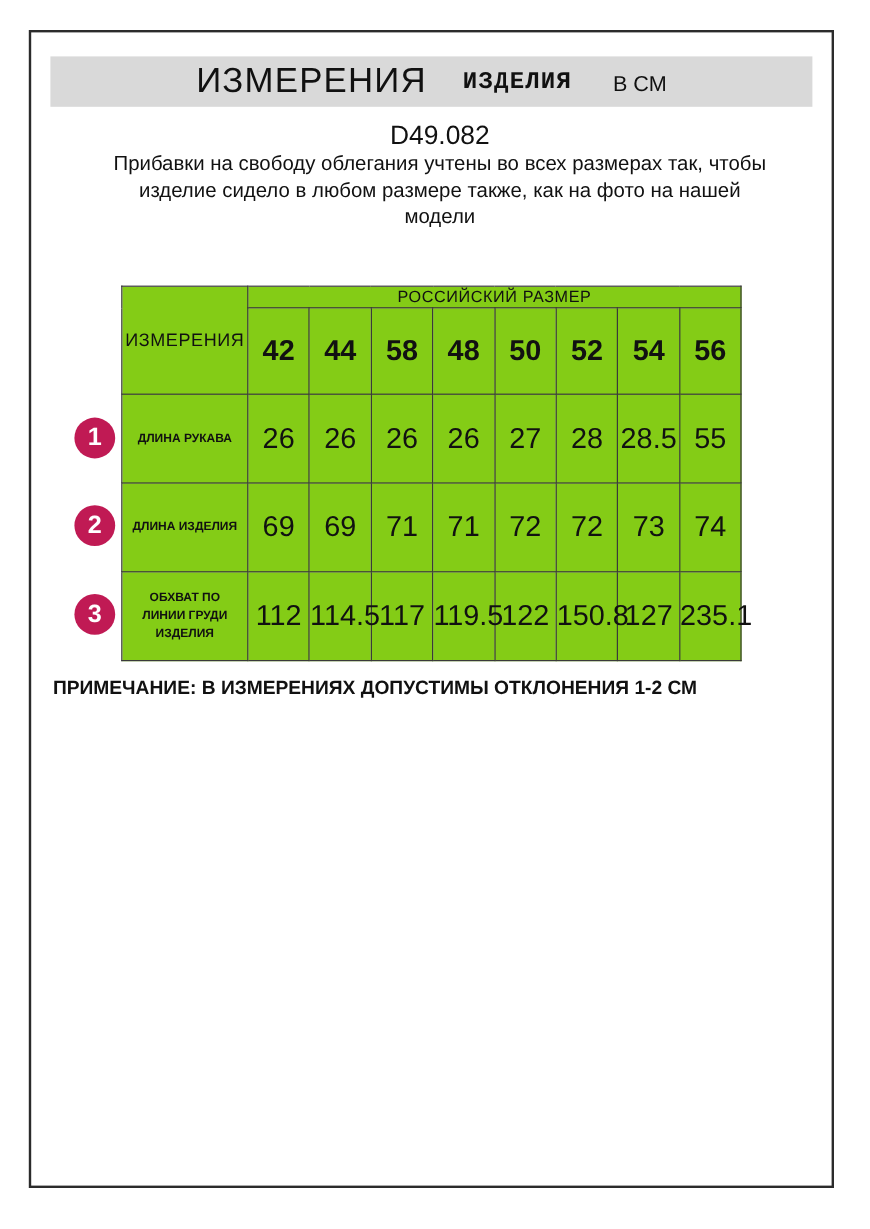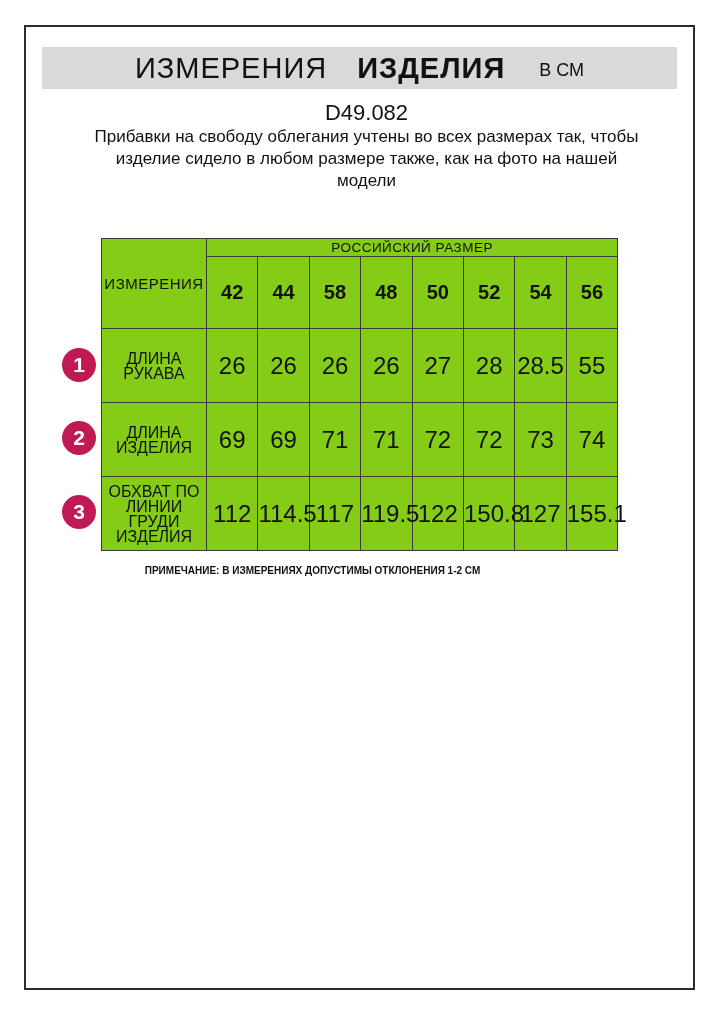--- a/index.html
+++ b/index.html
@@ -20,21 +20,21 @@
     background: #fff;
   }
 
   .title-bar {
     position: absolute; left: 38px; top: 47px;
     width: 635px; height: 42px;
     background: #d9d9d9;
     display: flex; align-items: center; justify-content: center;
   }
   .title-part1 { font-size: 29px; font-weight: 400; letter-spacing: 1px; }
-  .title-part2 { font-size: 29px; font-weight: 700; letter-spacing: 1px; margin-left: 30px; }
+  .title-part2 { font-size: 20px; font-weight: 700; letter-spacing: 1px; margin-left: 30px; font-family: Liberation Mono, monospace; }
   .title-unit  { font-size: 18px; font-weight: 500; margin-left: 34px; padding-top: 4px; }
 
   .model-code {
     position: absolute; left: 0; top: 100px; width: 725px;
     text-align: center; font-size: 22px; font-weight: 400;
   }
   .description {
     position: absolute; left: 0; top: 126px; width: 725px;
     text-align: center; font-size: 17px; line-height: 22px; font-weight: 400;
   }
@@ -45,37 +45,37 @@
     border-collapse: collapse;
     table-layout: fixed;
   }
   table.size-table td {
     border: 1px solid #3a3a3a;
     text-align: center; vertical-align: middle;
     background: #84cc16;
   }
   td.measure-head { font-size: 15px; font-weight: 400; letter-spacing: 0.5px; }
   td.ru-size-head { height: 18px; font-size: 13.5px; font-weight: 400; letter-spacing: 0.5px; }
-  tr.sizes-row td { height: 72px; font-size: 20px; font-weight: 700; }
+  tr.sizes-row td { height: 72px; font-size: 24px; font-weight: 700; }
   tr.data-row  td { height: 74px; font-size: 24px; font-weight: 400; }
-  tr.data-row  td.row-label { font-size: 16px; line-height: 15px; font-weight: 400; padding: 0 6px; }
+  tr.data-row  td.row-label { font-size: 10px; line-height: 15px; font-weight: 700; padding: 0 6px; }
 
   .badge {
     position: absolute; left: 58px;
     width: 34px; height: 34px; border-radius: 50%;
     display: flex; align-items: center; justify-content: center;
     color: #ffffff; font-size: 21px; font-weight: 700;
   }
   .badge-1 { top: 348px; }
   .badge-2 { top: 421px; }
   .badge-3 { top: 495px; }
 
   .note {
     position: absolute; left: 0; top: 565px; width: 617px;
-    text-align: center; font-size: 10px; font-weight: 700;
+    text-align: center; font-size: 16px; font-weight: 700;
   }
 </style>
 </head>
 <body>
 
 <div class="page">
 
   <div class="frame" style="border-color: rgb(43, 43, 43);"></div>
 
   <div class="title-bar" style="background: rgb(217, 217, 217);">
@@ -143,21 +143,21 @@
       </tr>
       <tr class="data-row">
         <td class="row-label">ОБХВАТ ПО ЛИНИИ ГРУДИ ИЗДЕЛИЯ</td>
         <td>112</td>
         <td>114.5</td>
         <td>117</td>
         <td>119.5</td>
         <td>122</td>
         <td>150.8</td>
         <td>127</td>
-        <td>155.1</td>
+        <td>235.1</td>
       </tr>
     </tbody>
   </table>
 
   <div class="badge badge-1" style="background: rgb(192, 26, 84);">1</div>
   <div class="badge badge-2" style="background: rgb(192, 26, 84);">2</div>
   <div class="badge badge-3" style="background: rgb(192, 26, 84);">3</div>
 
   <div class="note">ПРИМЕЧАНИЕ: В ИЗМЕРЕНИЯХ ДОПУСТИМЫ ОТКЛОНЕНИЯ 1-2 СМ</div>
 

